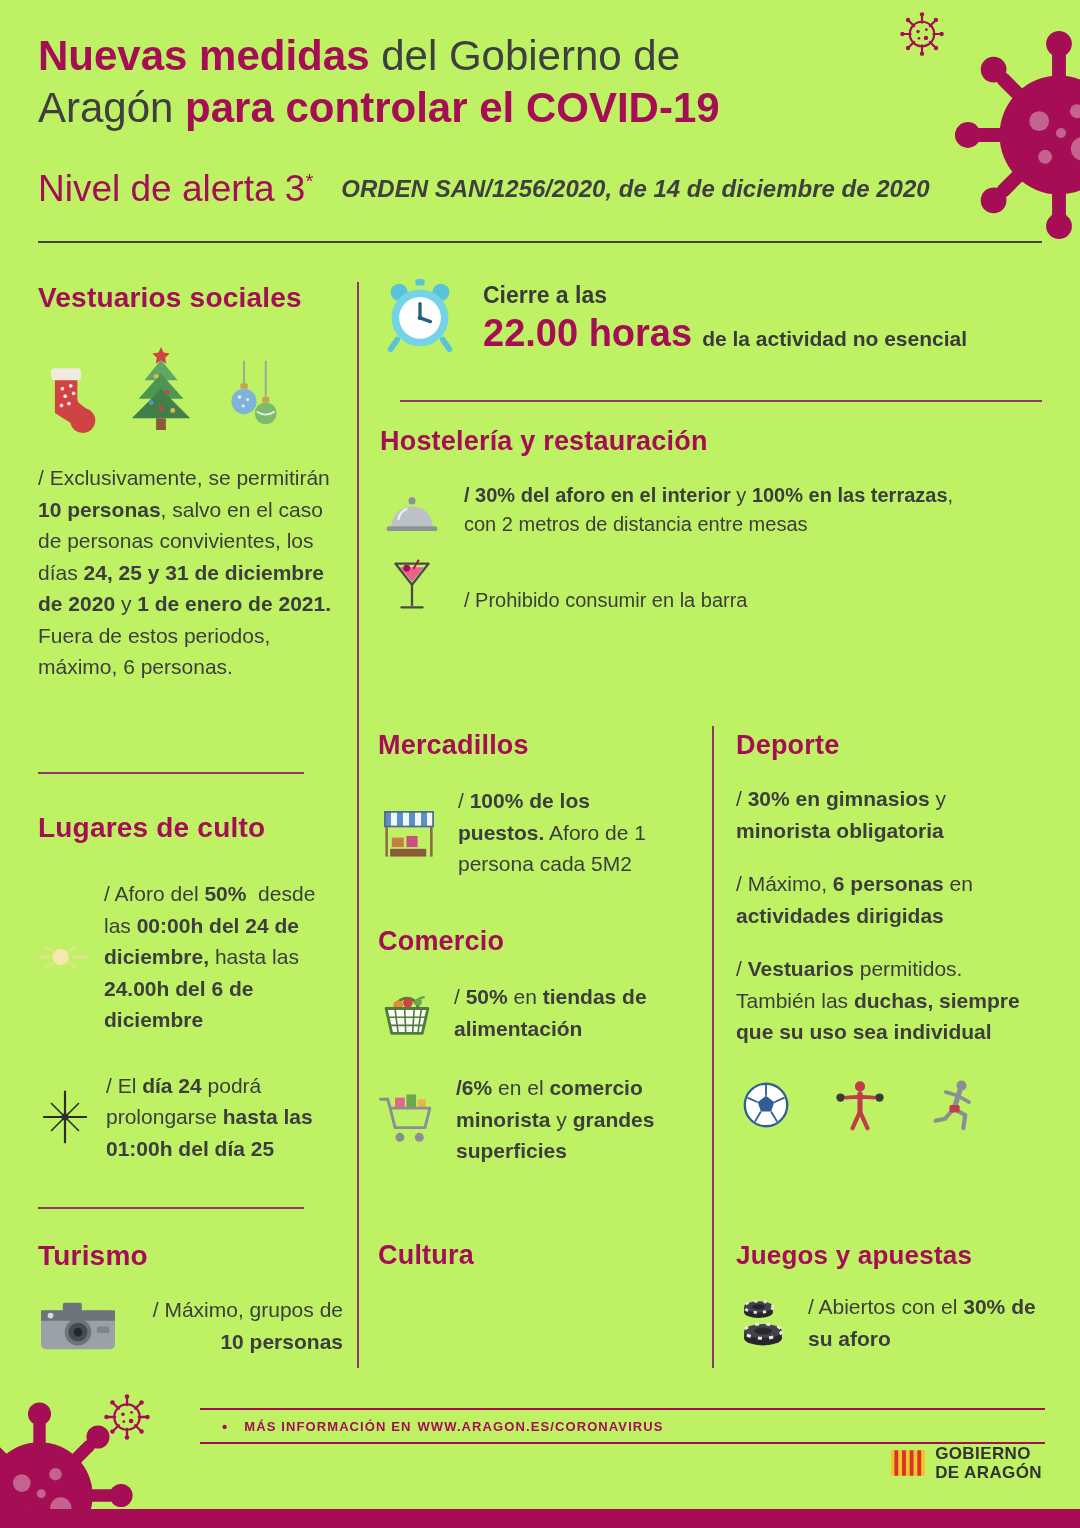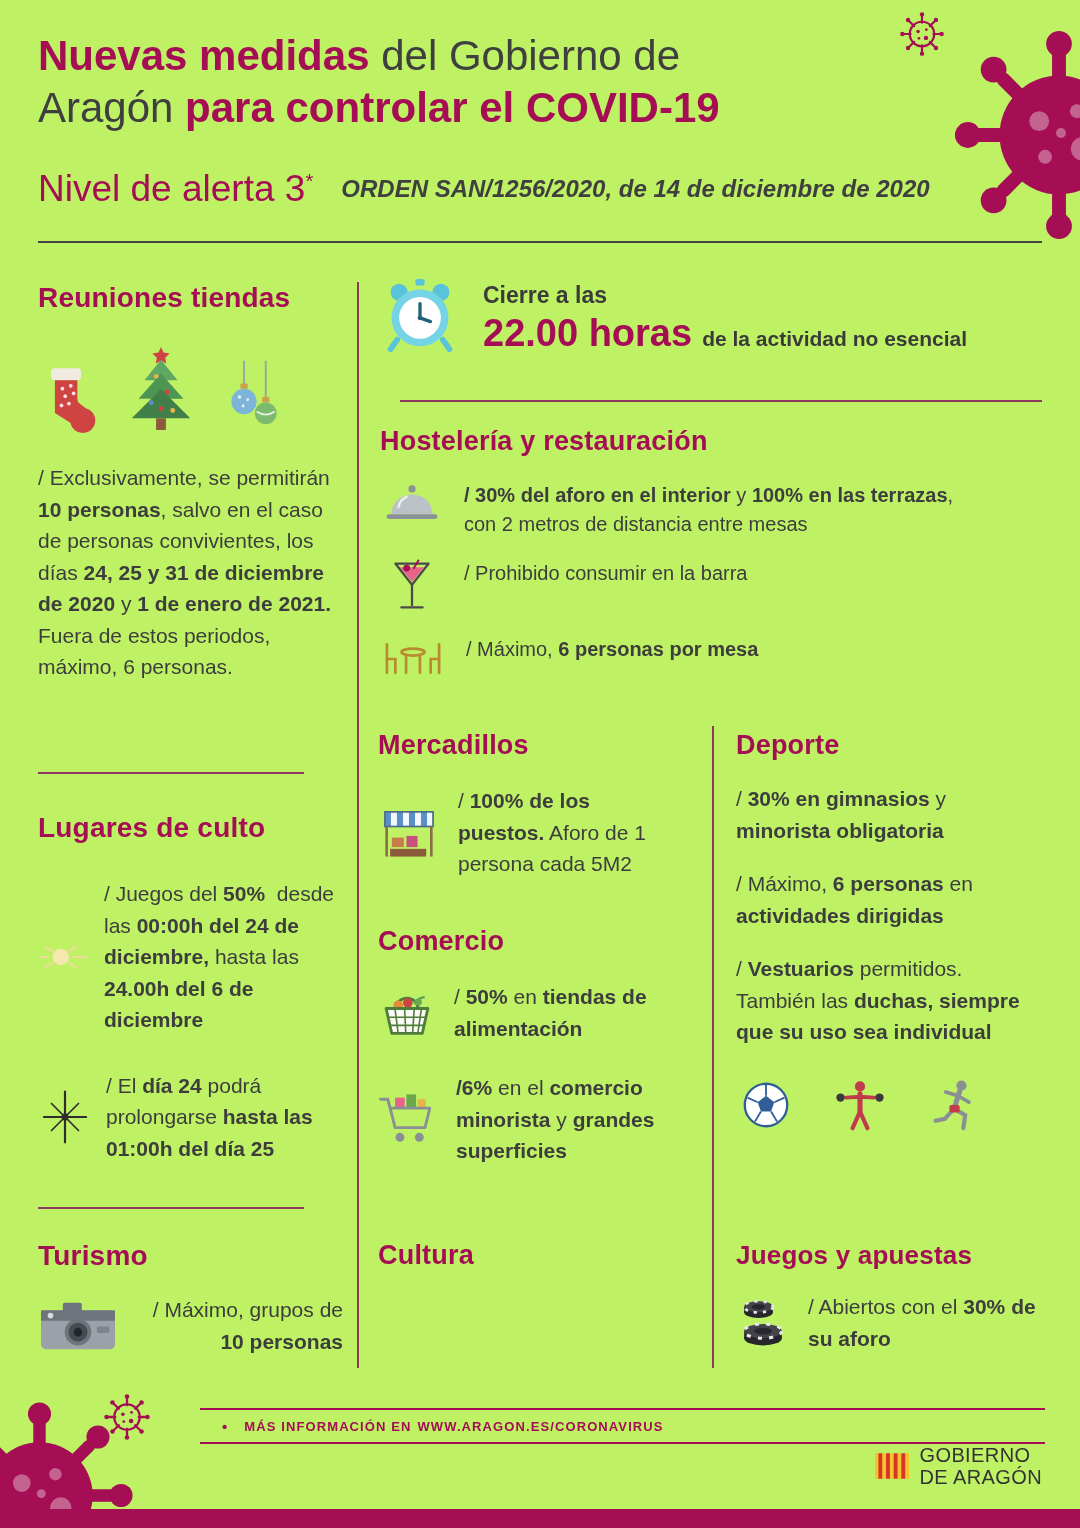--- a/index.html
+++ b/index.html
@@ -62,21 +62,21 @@
   
   #banner{position:absolute;left:383px;top:278px;display:flex;gap:26px;align-items:flex-start;}
   #banner-l1{font-size:23px;font-weight:700;color:#3a3a3a;margin-top:4px;}
   #banner-l2{display:flex;align-items:baseline;gap:10px;margin-top:3px;}
   #banner-time{font-size:38px;font-weight:700;color:var(--accent);}
   #banner-rest{font-size:21px;font-weight:700;color:#3a3a3a;}
 
   
   #sec-hosteleria{left:380px;top:426px;width:668px;}
   #sec-hosteleria .h2{font-size:27px;}
-  .host-row{display:flex;align-items:flex-start;gap:20px;margin-top:20px;}
+  .host-row{display:flex;align-items:flex-end;gap:20px;margin-top:20px;}
   .host-row .ic{flex:0 0 64px;}
   .host-row .itxt{font-size:20px;line-height:1.45;}
   .host-row:first-of-type{margin-top:24px;}
 
   
   #sec-mercadillos{left:378px;top:730px;width:302px;}
   #sec-mercadillos .h2{font-size:27px;}
   #sec-mercadillos .row{margin-top:24px;}
   #sec-comercio{left:378px;top:926px;width:318px;}
   #sec-comercio .h2{font-size:27px;}
@@ -96,21 +96,21 @@
   #sec-juegos .row{margin-top:20px;}
 
   
   #rule-f1{left:200px;top:1408px;width:845px;height:2px;background:var(--accent);}
   #rule-f2{left:200px;top:1442px;width:845px;height:2px;background:var(--accent);}
   #footer-info{position:absolute;left:222px;top:1408px;height:36px;display:flex;align-items:center;
                color:var(--accent);font-size:13px;font-weight:700;letter-spacing:1.1px;}
   #footer-info .bullet{margin-right:16px;font-size:15px;}
   #footer-info .pref{margin-right:6px;}
   #logo{position:absolute;right:38px;top:1444px;display:flex;align-items:center;gap:10px;}
-  .logo-text{font-size:20px;font-weight:400;color:#333;line-height:1.12;letter-spacing:.4px;}
+  .logo-text{font-size:17px;font-weight:700;color:#333;line-height:1.12;letter-spacing:.4px;}
   #bottom-bar{position:absolute;left:0;top:1509px;width:1080px;height:19px;background:var(--accent);z-index:6;}
 </style>
 </head>
 <body>
 
 <svg width="0" height="0" style="position:absolute" aria-hidden="true">
   <defs>
     <symbol id="sym-virus-fill" viewBox="-55 -55 110 110">
       <g stroke="currentColor" stroke-width="7" stroke-linecap="round">
         <line x1="0" y1="-26" x2="0" y2="-40"></line>
@@ -398,21 +398,21 @@
       <use href="#sym-virus-line"></use>
     </svg>
 
   <div class="rule" id="vrule-1"></div>
   <div class="rule" id="vrule-2"></div>
   <div class="rule" id="div-left-1"></div>
   <div class="rule" id="div-left-2"></div>
   <div class="rule" id="rule-banner"></div>
 
   <section id="sec-reuniones">
-    <h2 class="h2">Reuniones tiendas</h2>
+    <h2 class="h2">Vestuarios sociales</h2>
     <div id="xmas-row">
       <svg width="56" height="72">
           <use href="#sym-stocking"></use>
         </svg>
       <svg width="78" height="88">
           <use href="#sym-tree"></use>
         </svg>
       <svg width="56" height="74">
           <use href="#sym-ornaments"></use>
         </svg>
@@ -421,21 +421,21 @@
   </section>
 
   <section id="sec-culto">
     <h2 class="h2">Lugares de culto</h2>
     <div class="culto-item">
       <span class="ic">
           <svg width="52" height="38">
             <use href="#sym-sun"></use>
           </svg>
         </span>
-      <p class="itxt"><span>/ Juegos del </span><span class="b">50%</span><span>  desde las </span><span class="b">00:00h del 24 de diciembre,</span><span> hasta las </span><span class="b">24.00h del 6 de diciembre</span></p>
+      <p class="itxt"><span>/ Aforo del </span><span class="b">50%</span><span>  desde las </span><span class="b">00:00h del 24 de diciembre,</span><span> hasta las </span><span class="b">24.00h del 6 de diciembre</span></p>
     </div>
     <div class="culto-item">
       <span class="ic">
           <svg width="54" height="54">
             <use href="#sym-star"></use>
           </svg>
         </span>
       <p class="itxt"><span>/ El </span><span class="b">día 24</span><span> podrá prolongarse </span><span class="b">hasta las 01:00h del día 25</span></p>
     </div>
   </section>
@@ -476,28 +476,20 @@
       <p class="itxt"><span class="b">/ 30% del aforo en el interior</span><span> y </span><span class="b">100% en las terrazas</span><span>,
 con 2 metros de distancia entre mesas</span></p>
     </div>
     <div class="host-row">
       <span class="ic">
           <svg width="50" height="56">
             <use href="#sym-cocktail"></use>
           </svg>
         </span>
       <p class="itxt"><span>/ Prohibido consumir en la barra</span></p>
-    </div>
-    <div class="host-row">
-      <span class="ic">
-          <svg width="66" height="48">
-            <use href="#sym-table"></use>
-          </svg>
-        </span>
-      <p class="itxt"><span>/ Máximo, </span><span class="b">6 personas por mesa</span></p>
     </div>
   </section>
 
   <section id="sec-mercadillos">
     <h2 class="h2">Mercadillos</h2>
     <div class="row">
       <span class="ic">
           <svg width="62" height="55">
             <use href="#sym-market"></use>
           </svg>

